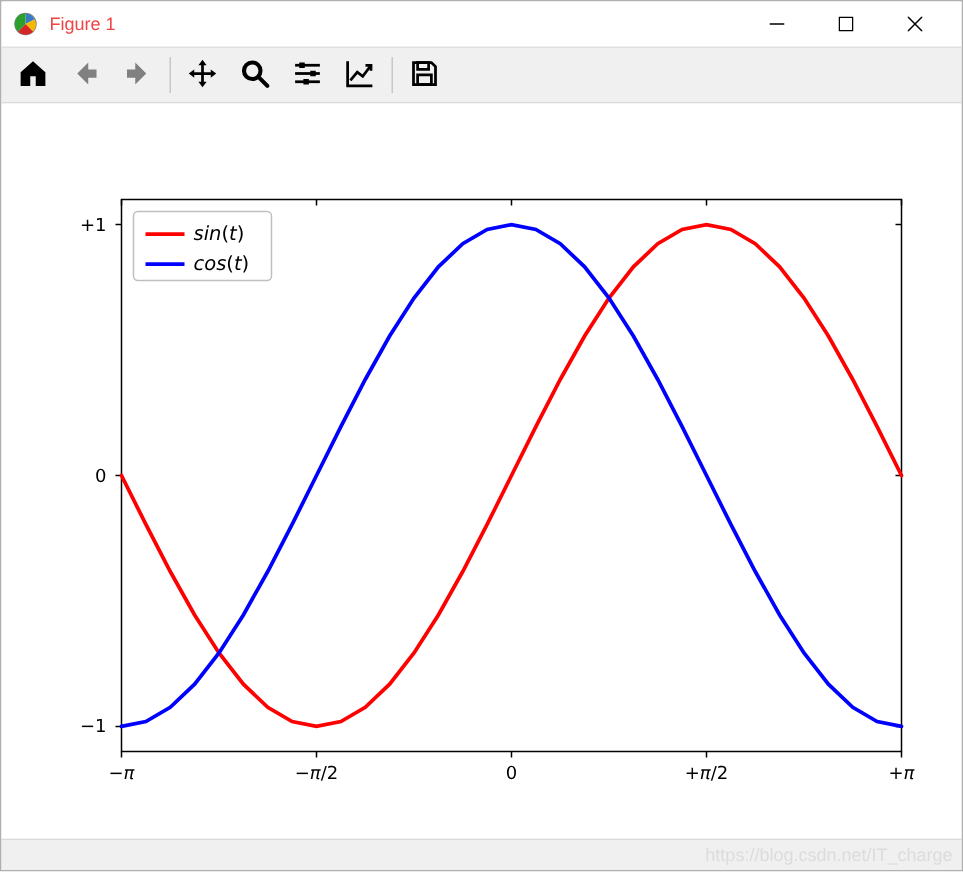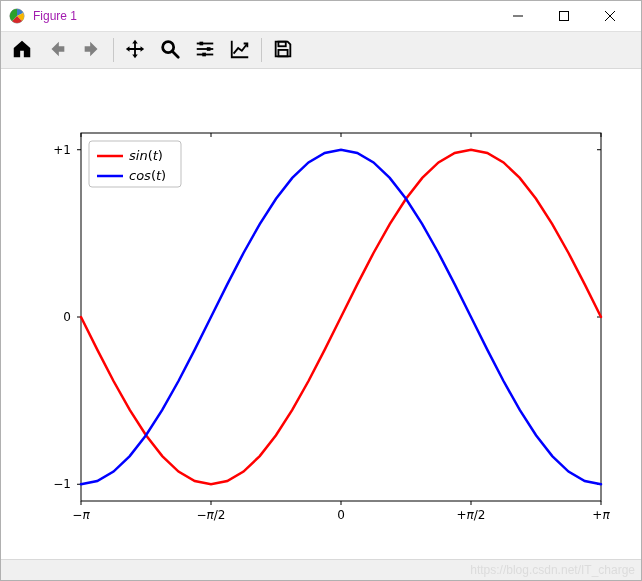--- a/index.html
+++ b/index.html
@@ -1,19 +1,19 @@
 <!DOCTYPE html>
 <html><head>
 <meta charset="utf-8">
 <style>
   html,body{margin:0;padding:0;font-family:"Segoe UI",Tahoma,Arial,sans-serif;font-size:12px;color:#000;background:#fff}
   .window{width:642px;height:581px;border:1px solid #b0b0b0;box-sizing:border-box;display:flex;flex-direction:column;background:#fff;position:relative}
   .titlebar{height:30px;background:#fff;display:flex;align-items:center;padding:0 8px;border-bottom:1px solid #e0e0e0}
   .titlebar .mpl-logo{width:16px;height:16px;margin-right:8px;display:inline-block}
-  .titlebar .title{flex:0 0 auto;color:#a21caf}
+  .titlebar .title{flex:0 0 auto;color:#ef4444}
   .titlebar .spacer{flex:1}
   .titlebar .winbtn{width:46px;height:30px;display:flex;align-items:center;justify-content:center;color:#333}
   .titlebar .winbtn svg{width:10px;height:10px}
   .toolbar{height:36px;background:#f0f0f0;border-bottom:1px solid #d9d9d9;display:flex;align-items:center;padding:0 4px;gap:1px}
   .toolbar .tbtn{width:34px;height:30px;display:flex;align-items:center;justify-content:center;color:#000}
   .toolbar .tbtn svg{width:22px;height:22px}
   .toolbar .sep{width:1px;height:24px;background:#c8c8c8;margin:0 3px}
   .canvas-area{flex:1;position:relative;background:#fff}
   .statusbar{height:20px;background:#f0f0f0;border-top:1px solid #d9d9d9}
   .watermark{position:absolute;right:6px;bottom:3px;color:#dcdcdc;font-size:12px;pointer-events:none}

